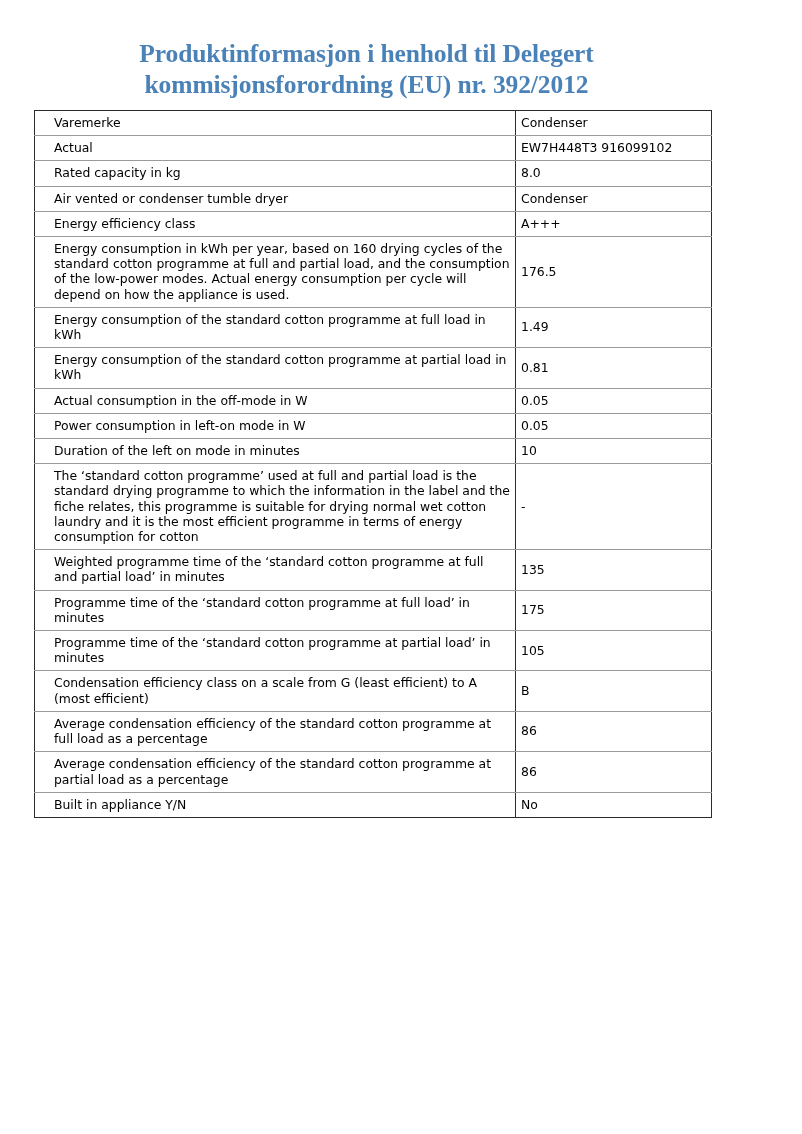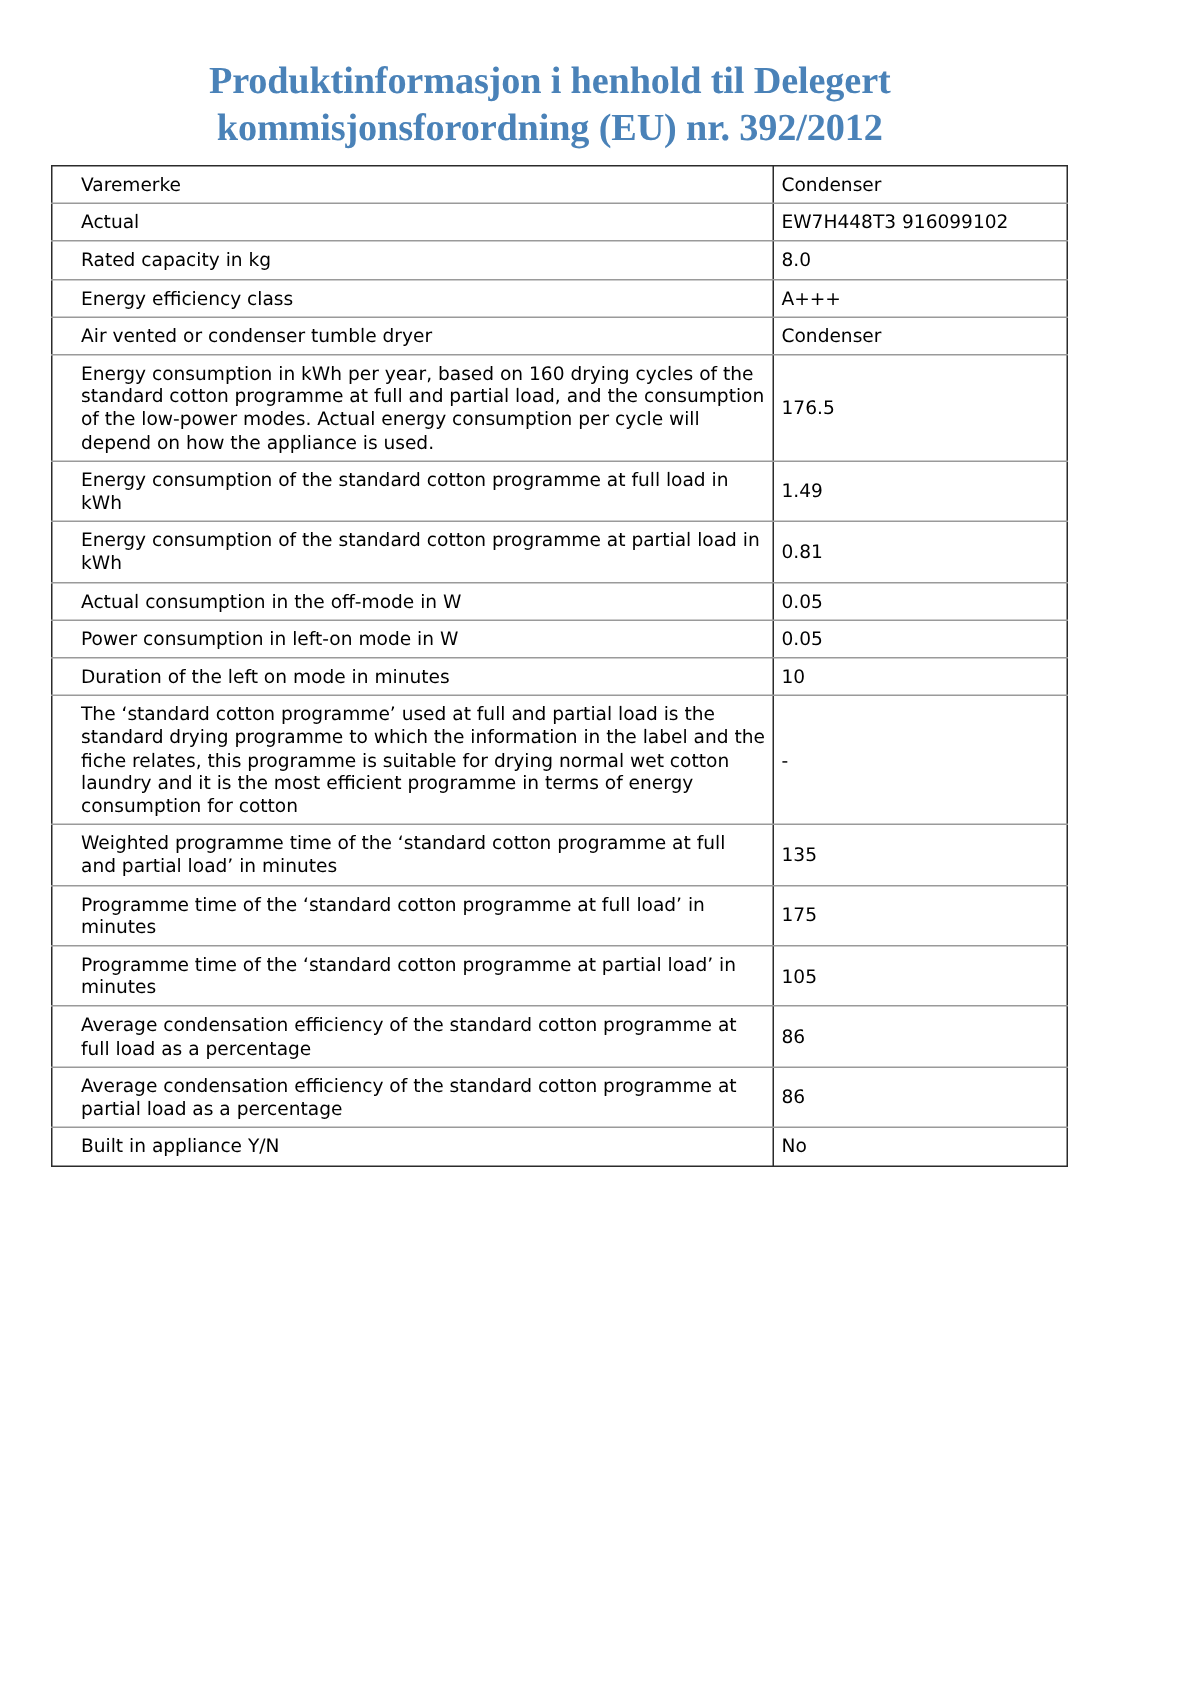--- a/index.html
+++ b/index.html
@@ -86,26 +86,26 @@
         </tr>
         <tr>
           <td class="label">Actual</td>
           <td class="value">EW7H448T3 916099102</td>
         </tr>
         <tr>
           <td class="label">Rated capacity in kg</td>
           <td class="value">8.0</td>
         </tr>
         <tr>
+          <td class="label">Air vented or condenser tumble dryer</td>
+          <td class="value">Condenser</td>
+        </tr>
+        <tr>
           <td class="label">Energy efficiency class</td>
           <td class="value">A+++</td>
-        </tr>
-        <tr>
-          <td class="label">Air vented or condenser tumble dryer</td>
-          <td class="value">Condenser</td>
         </tr>
         <tr>
           <td class="label">Energy consumption in kWh per year, based on 160 drying cycles of the standard cotton programme at full and partial load, and the consumption of the low-power modes. Actual energy consumption per cycle will depend on how the appliance is used.</td>
           <td class="value">176.5</td>
         </tr>
         <tr>
           <td class="label">Energy consumption of the standard cotton programme at full load in kWh</td>
           <td class="value">1.49</td>
         </tr>
         <tr>
@@ -134,20 +134,24 @@
         </tr>
         <tr>
           <td class="label">Programme time of the ‘standard cotton programme at full load’ in minutes</td>
           <td class="value">175</td>
         </tr>
         <tr>
           <td class="label">Programme time of the ‘standard cotton programme at partial load’ in minutes</td>
           <td class="value">105</td>
         </tr>
         <tr>
+          <td class="label">Condensation efficiency class on a scale from G (least efficient) to A (most efficient)</td>
+          <td class="value">B</td>
+        </tr>
+        <tr>
           <td class="label">Average condensation efficiency of the standard cotton programme at full load as a percentage</td>
           <td class="value">86</td>
         </tr>
         <tr>
           <td class="label">Average condensation efficiency of the standard cotton programme at partial load as a percentage</td>
           <td class="value">86</td>
         </tr>
         <tr>
           <td class="label">Built in appliance Y/N</td>
           <td class="value">No</td>

